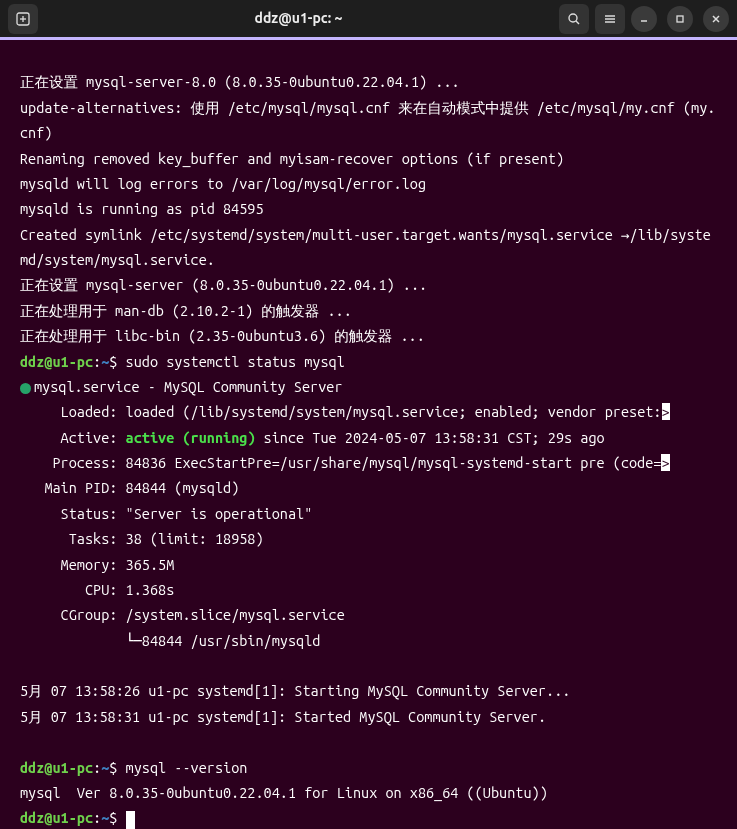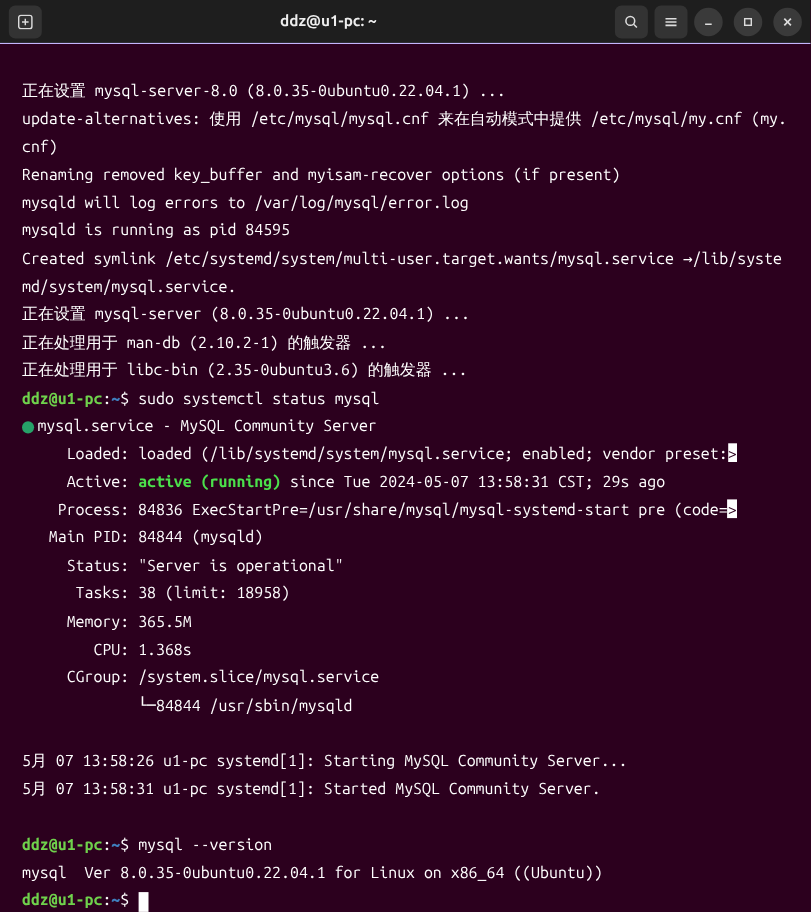--- a/index.html
+++ b/index.html
@@ -13,21 +13,21 @@
   color: #ffffff;
   overflow: hidden;
 }
 .titlebar {
   height: 40px;
   background: #1e1e1e;
   display: flex;
   align-items: center;
   padding: 0 8px;
   gap: 6px;
-  border-bottom: 1px solid #c4b5fd;
+  border-bottom: 3px solid #c4b5fd;
 }
 .titlebar .icon-btn {
   width: 30px;
   height: 30px;
   border-radius: 6px;
   background: #333333;
   display: flex;
   align-items: center;
   justify-content: center;
   color: #ddd;

